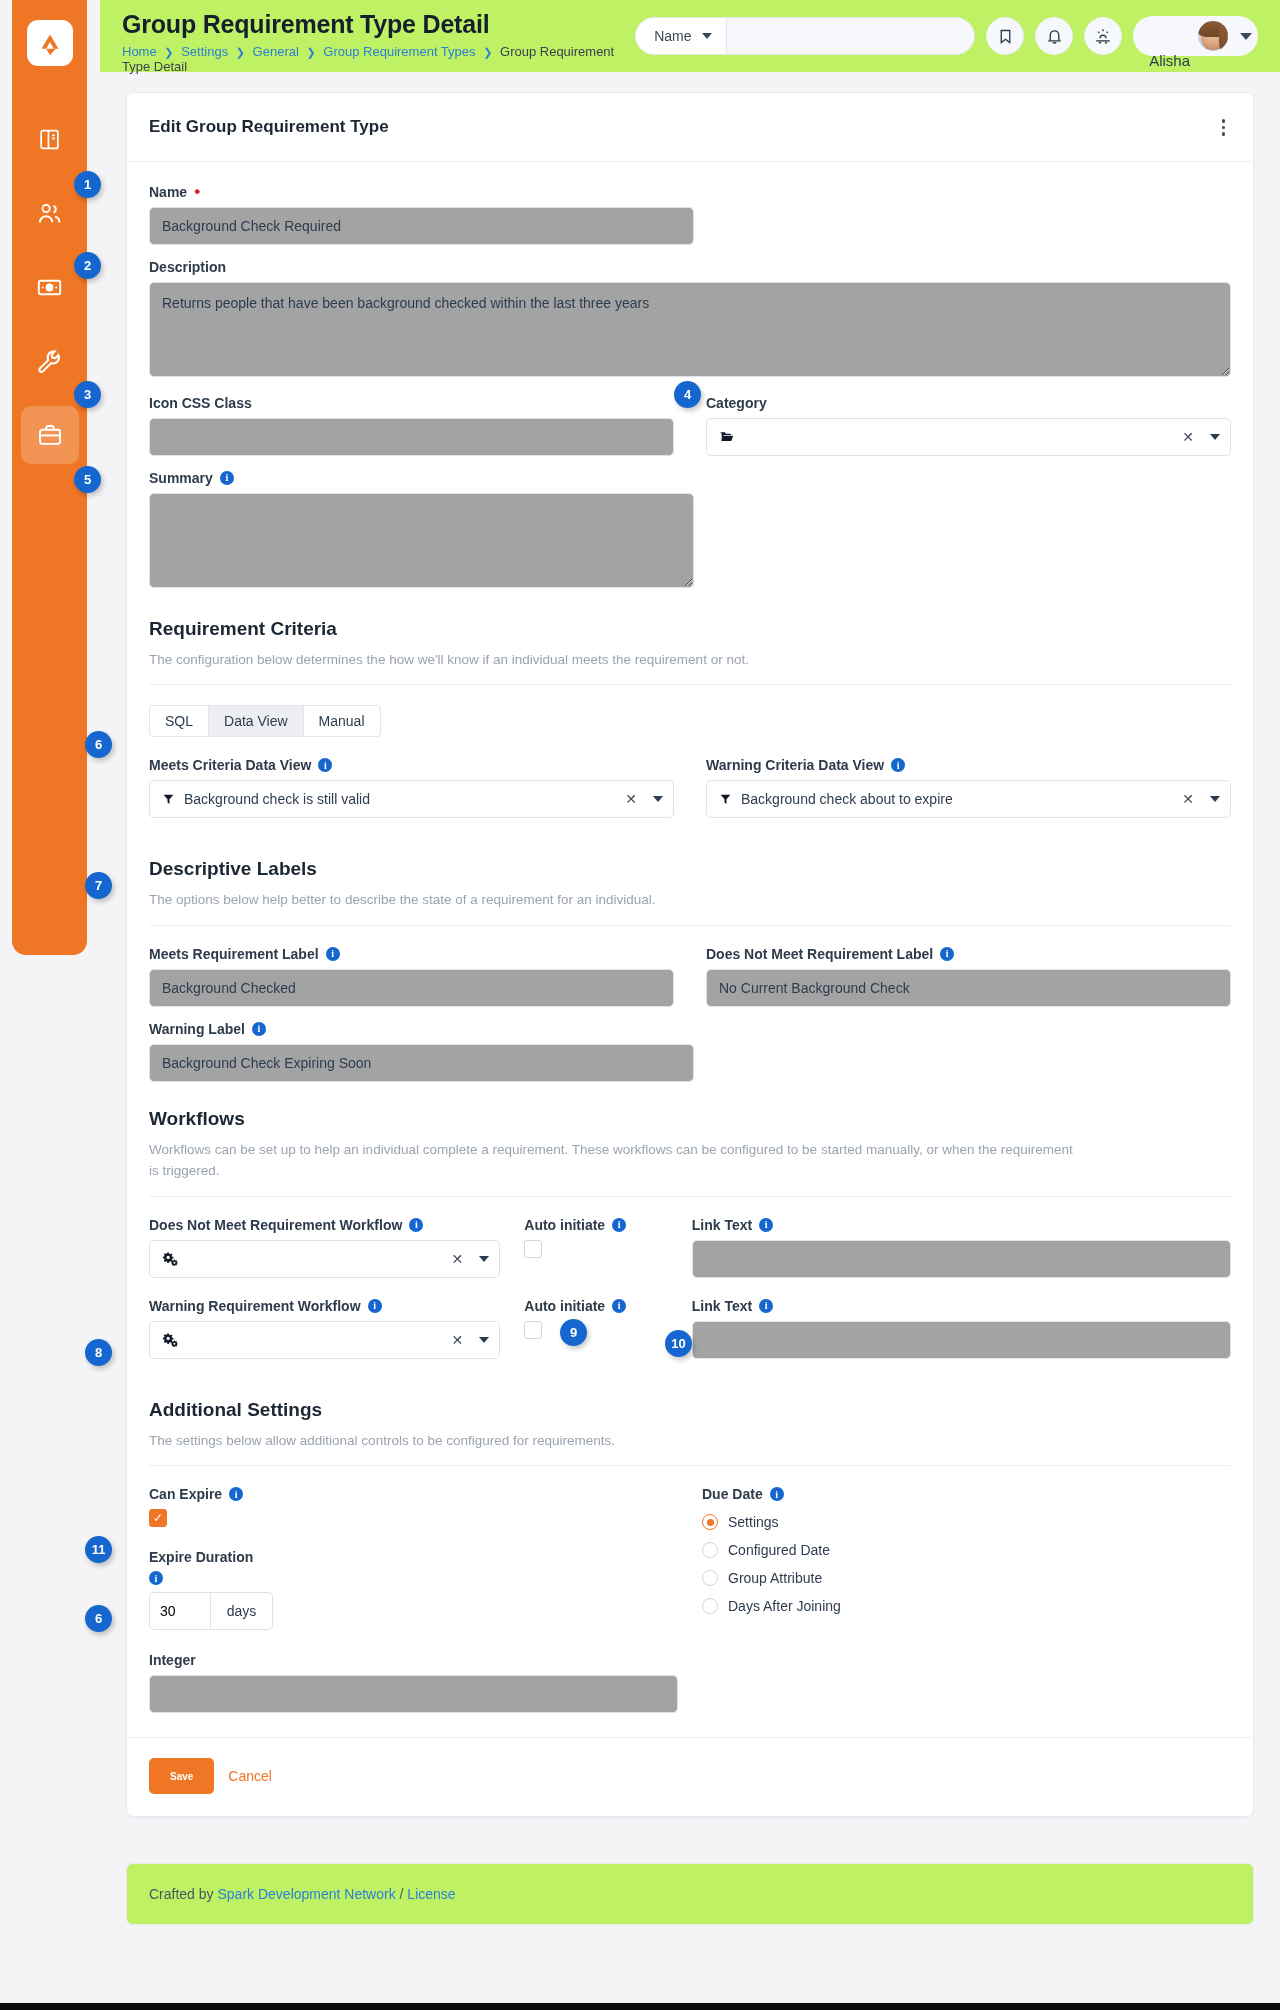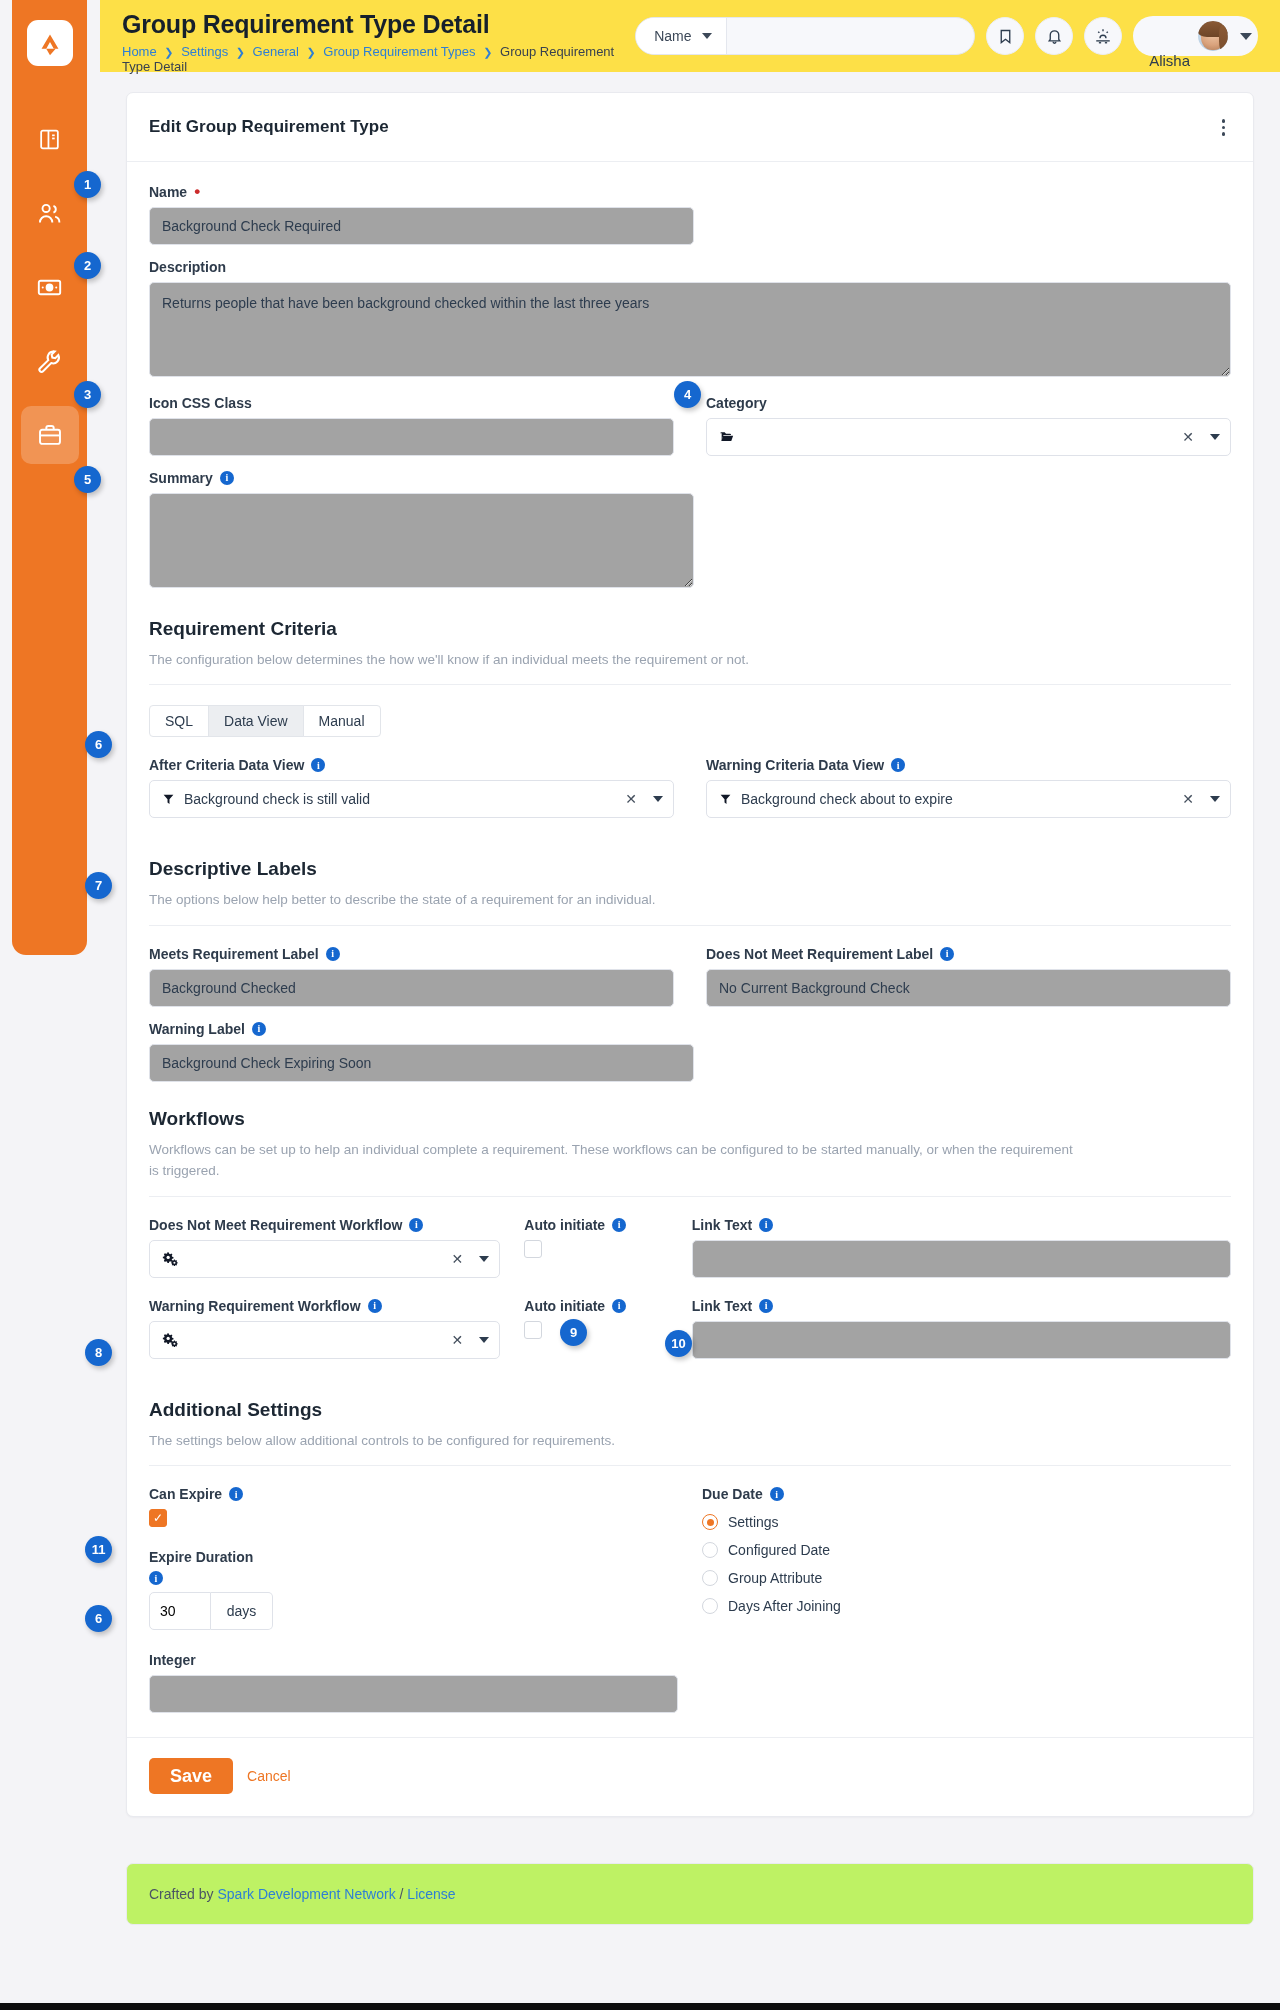--- a/index.html
+++ b/index.html
@@ -25,21 +25,21 @@
   .nav-item {
     width: 58px; height: 58px; margin-bottom: 16px; border-radius: 10px;
     display: flex; align-items: center; justify-content: center; cursor: pointer;
   }
   .nav-item.active { background: rgba(255,255,255,0.22); }
   .nav-item svg { display: block; }
 
   
   #topbar {
     position: absolute; left: 100px; top: 0; right: 0; height: 72px;
-    background: #fde047; display: flex; align-items: flex-start;
+    background: #bef264; display: flex; align-items: flex-start;
   }
   #topbar-left { padding-left: 22px; padding-top: 10px; flex: 1 1 auto; }
   #page-title { font-size: 25px; font-weight: bold; color: #16202c; letter-spacing: -0.2px; }
   #breadcrumb { font-size: 13px; margin-top: 5px; color: #4b5563; }
   #breadcrumb a { color: #2e7fd4; text-decoration: none; }
   #breadcrumb .sep { color: #2e7fd4; margin: 0 4px; font-size: 11px; }
   #breadcrumb .current { color: #39424e; }
 
   #topbar-right { display: flex; align-items: center; gap: 11px; padding-right: 22px; padding-top: 16px; }
   .search-group {
@@ -151,21 +151,21 @@
   .radio.on::after { content: ""; width: 7px; height: 7px; border-radius: 50%; background: #ee7624; }
   .radio-row span { font-size: 14px; color: #2d3c4e; }
 
   .dur-group { display: flex; width: 124px; }
   .dur-group .num { width: 62px; height: 38px; border: 1px solid #dfe2e9; border-radius: 5px 0 0 5px; padding: 8px 10px; font-size: 14px; font-family: inherit; outline: none; }
   .dur-group .unit { width: 62px; height: 38px; border: 1px solid #dfe2e9; border-left: 0; border-radius: 0 5px 5px 0; display: flex; align-items: center; justify-content: center; font-size: 14px; background: #fff; }
 
   
   .btn-save {
     background: #ee7624; color: #fff; border: 0; border-radius: 5px;
-    height: 36px; padding: 0 21px; font-size: 18px; font-weight: bold;
+    height: 36px; padding: 0 21px; font-size: 10px; font-weight: bold;
     font-family: inherit; cursor: pointer;
   }
   .btn-cancel { background: none; border: 0; color: #ee7624; font-size: 14px; font-family: inherit; cursor: pointer; }
 
   
   #footer-card {
     margin: 46px 26px 0 26px; background: #bef264; border: 1px solid #e9eaef;
     border-radius: 7px; padding: 22px; font-size: 14px; color: #4b5563;
   }
   #footer-card a { color: #2e7fd4; text-decoration: none; }
@@ -347,21 +347,21 @@
 
         <div class="tabs">
           <div class="tab">SQL</div>
           <div class="tab active">Data View</div>
           <div class="tab">Manual</div>
         </div>
 
         <div class="row2" style="margin-top:20px;">
           <div class="field">
             <div class="flabel">
-              <span>After Criteria Data View</span>
+              <span>Meets Criteria Data View</span>
               <span class="info-i">i</span>
             </div>
             <div class="select-ctl">
               <svg width="13" height="14" viewBox="0 0 24 24" fill="#111827">
                 <path d="M3 4h18l-7.2 8.4V21l-3.6-2.4v-6.2z"></path>
               </svg>
               <span class="val">Background check is still valid</span>
               <span class="clear">✕</span>
               <span class="caret"></span>
             </div>

